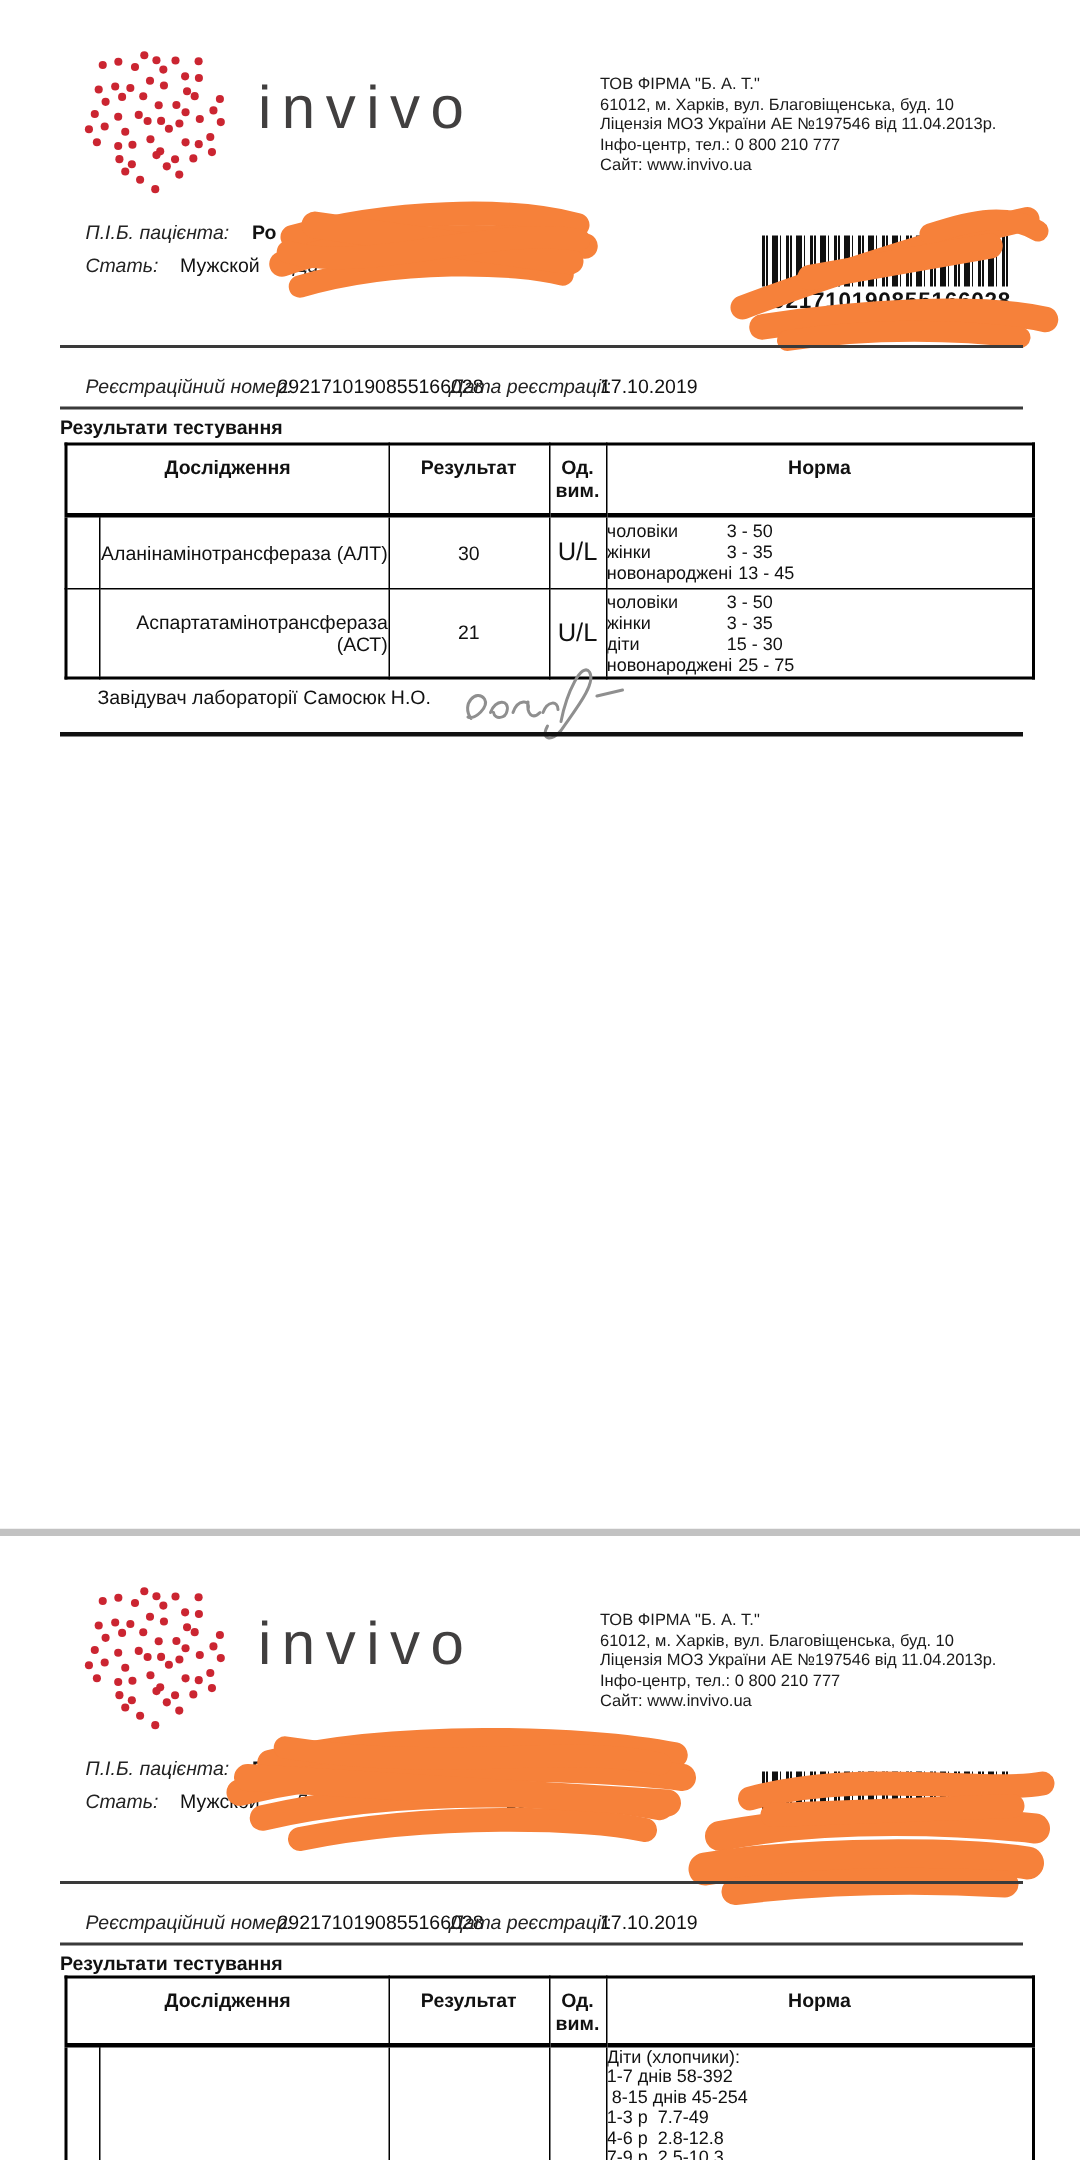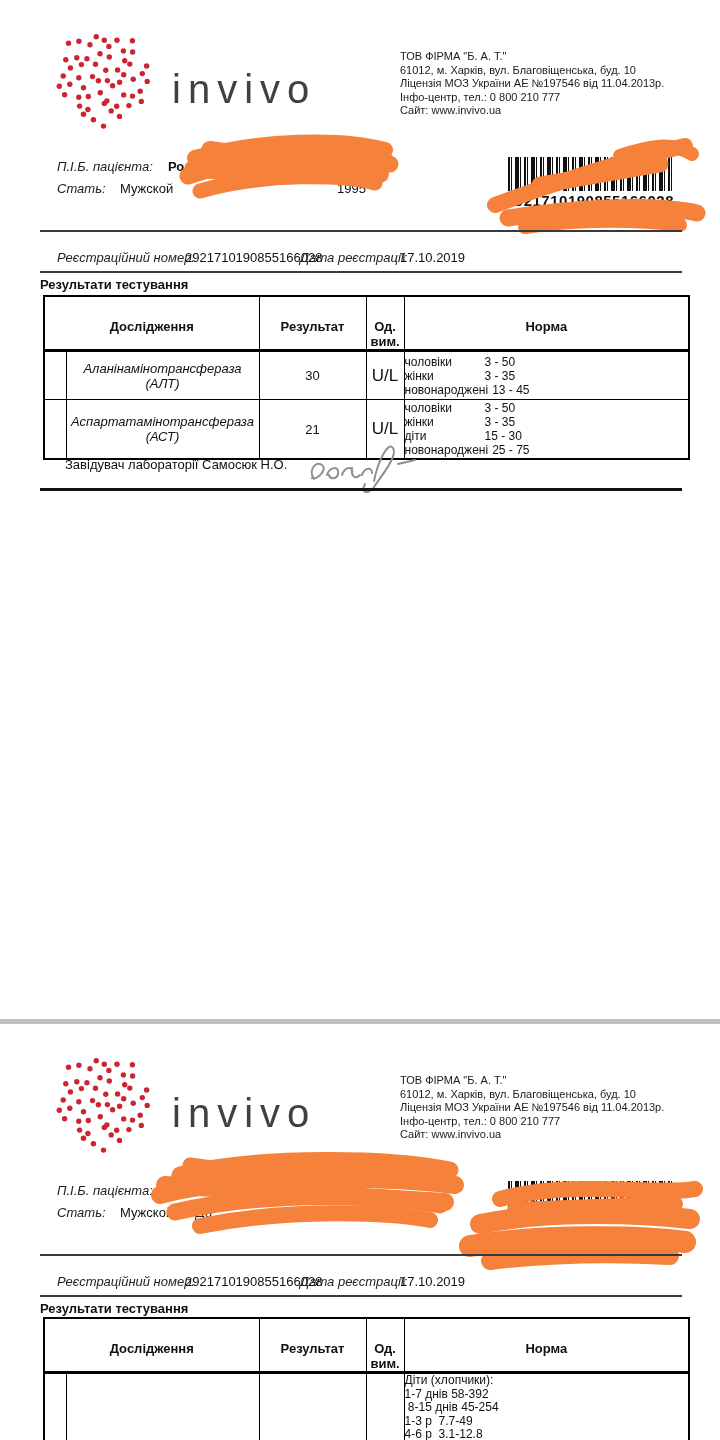--- a/index.html
+++ b/index.html
@@ -4,31 +4,31 @@
 <style>
   html,body{margin:0;padding:0;background:#ffffff;}
   body{width:720px;height:1440px;overflow:hidden;font-family:"Liberation Sans",sans-serif;color:#111;}
   .page{position:relative;width:720px;background:#fff;overflow:hidden;}
   #page1{height:1019px;}
   #page2{height:416px;}
   .separator{width:720px;height:5px;background:#c2c2c2;}
 
   
   .logo-dots{position:absolute;left:50px;top:26px;}
-  .logo-text{position:absolute;left:172px;top:50px;font-size:40px;letter-spacing:7px;color:#413f3f;font-weight:400;margin-top:17px;}
+  .logo-text{position:absolute;left:172px;top:50px;font-size:40px;letter-spacing:7px;color:#413f3f;font-weight:400;}
   .company{position:absolute;left:400px;top:50px;font-size:11px;line-height:13.5px;color:#1a1a1a;}
 
   
   .patient{position:absolute;left:57px;top:143px;width:400px;font-size:13px;}
   .patient .row{position:absolute;height:18px;white-space:nowrap;}
   .patient .r1{top:0;}
   .patient .r2{top:22px;}
   .lbl{font-style:italic;color:#222;}
   .pname{font-weight:bold;}
-  .abs{position:absolute;top:16px;}
+  .abs{position:absolute;top:4px;}
 
   
   .barcode{position:absolute;left:508px;top:157px;width:164px;height:34px;
     background:repeating-linear-gradient(90deg,#111 0 2px,#fff 2px 3px,#111 3px 4px,#fff 4px 7px,#111 7px 11px,#fff 11px 12px,#111 12px 13px,#fff 13px 16px);}
   .barcode-num{position:absolute;left:500px;top:192px;width:180px;text-align:center;font-size:15px;font-weight:bold;letter-spacing:0.5px;}
 
   .scrib{position:absolute;pointer-events:none;}
   .scrib path{fill:none;stroke:#f6813a;stroke-linecap:round;stroke-linejoin:round;}
 
   .hline{position:absolute;left:40px;width:642px;background:#3a3a3a;}
@@ -40,24 +40,24 @@
   .reg{position:absolute;left:0;top:250px;width:720px;height:18px;font-size:13px;}
   .reg span{position:absolute;top:0;white-space:nowrap;}
 
   .results-title{position:absolute;left:40px;top:277px;width:642px;font-weight:bold;font-size:13px;}
 
   
   table.res{position:absolute;left:43px;top:295px;width:645px;border-collapse:collapse;table-layout:fixed;font-size:13px;}
   #page2 table.res{top:293px;}
   table.res td,table.res th{border:1px solid #000;padding:0;vertical-align:middle;overflow:hidden;}
   table.res{border:2px solid #000;}
-  tr.hdr th{border-bottom:3px solid #000;vertical-align:top;padding-top:22px;font-size:13px;font-weight:bold;height:47px;box-sizing:border-box;}
+  tr.hdr th{border-bottom:3px solid #000;vertical-align:top;padding-top:7px;font-size:13px;font-weight:bold;height:47px;box-sizing:border-box;}
   #page2 tr.hdr th{height:45px;}
   .unit-hdr{white-space:pre-line;line-height:15px;}
-  td.tname{text-align:center;padding-left:6px;font-style:italic;}
+  td.tname{text-align:right;padding-left:6px;}
   td.tres,td.tunit{text-align:center;}
   td.tunit{font-size:17px;}
   td.tnorm{padding:2px 0 2px 4px;font-size:12px;line-height:14px;vertical-align:middle;}
   .norm-line{display:flex;}
   .norm-line .nl{min-width:76px;padding-right:4px;}
   tr.r1 td{height:47px;}
   tr.r2 td{height:58px;}
   tr.rp2 td{height:160px;vertical-align:top;}
   td.p2norm{padding:2px 0 0 4px;font-size:12px;line-height:13.5px;vertical-align:top;}
   td.p2norm div{white-space:pre;}
@@ -395,19 +395,19 @@
     <tr class="rp2">
       <td></td>
       <td class="tname"></td>
       <td class="tres"></td>
       <td class="tunit"></td>
       <td class="p2norm">
         <div>Діти (хлопчики):</div>
         <div>1-7 днів 58-392</div>
         <div> 8-15 днів 45-254</div>
         <div>1-3 р  7.7-49</div>
-        <div>4-6 р  3.1-12.8</div>
+        <div>4-6 р  2.8-12.8</div>
         <div>7-9 р  2.5-10.3</div>
       </td>
     </tr>
   </tbody>
     </table>
 </div>
 
 </body></html>

